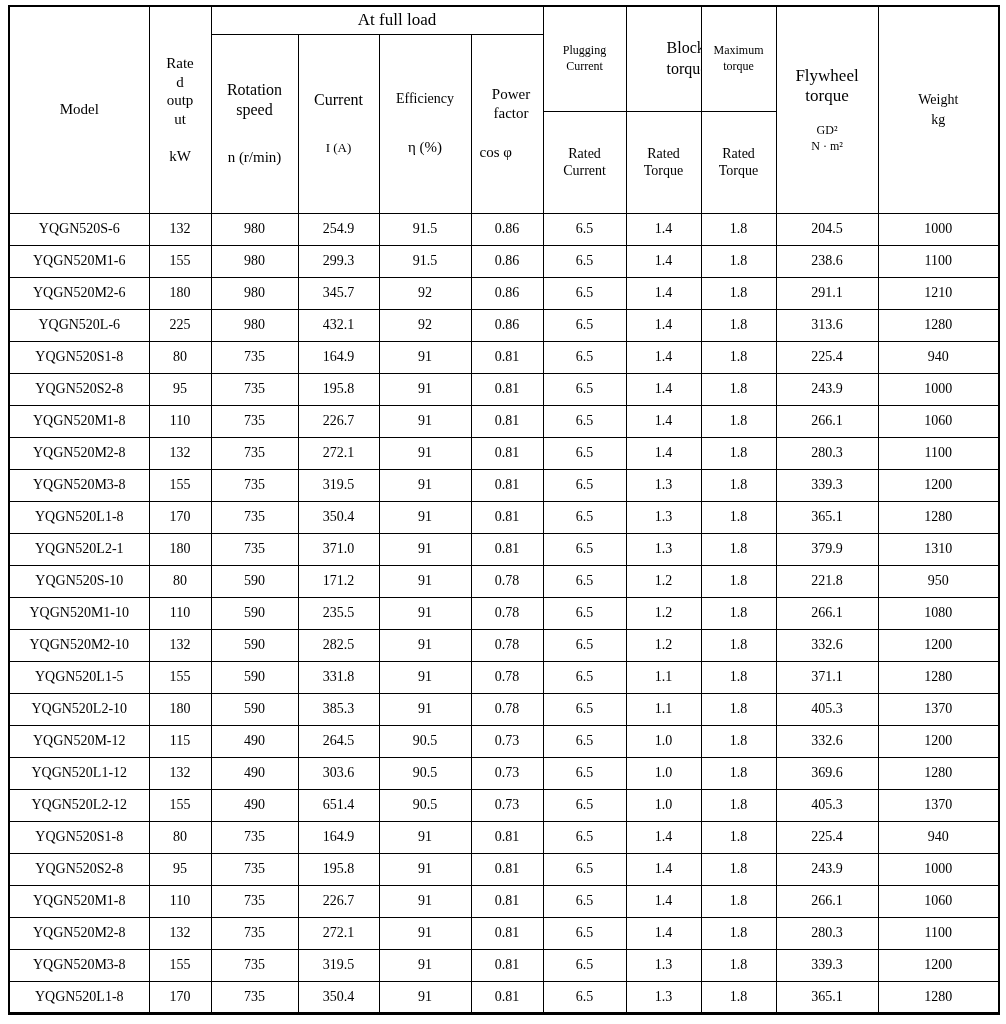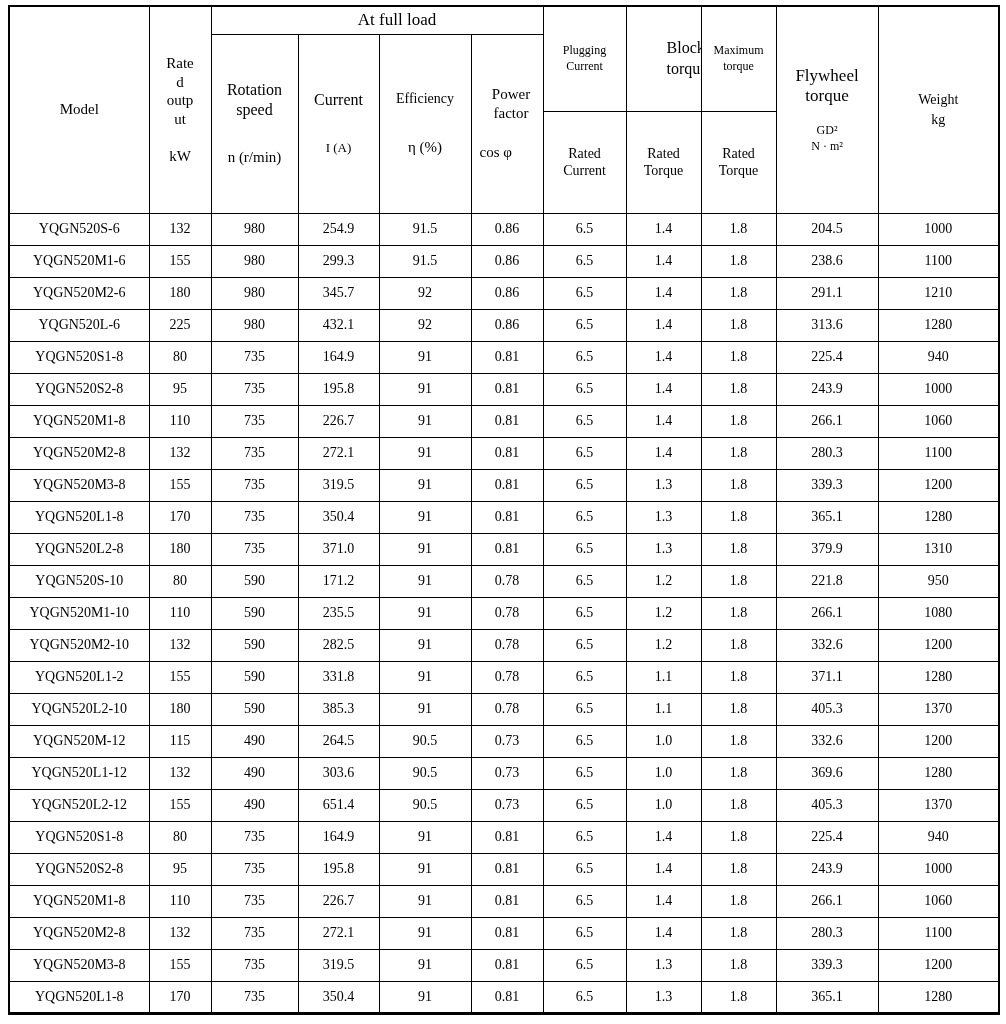--- a/index.html
+++ b/index.html
@@ -307,21 +307,21 @@
     <td>350.4</td>
     <td>91</td>
     <td>0.81</td>
     <td>6.5</td>
     <td>1.3</td>
     <td>1.8</td>
     <td>365.1</td>
     <td>1280</td>
   </tr>
         <tr>
-    <td>YQGN520L2-8</td>
+    <td>YQGN520L2-1</td>
     <td>180</td>
     <td>735</td>
     <td>371.0</td>
     <td>91</td>
     <td>0.81</td>
     <td>6.5</td>
     <td>1.3</td>
     <td>1.8</td>
     <td>379.9</td>
     <td>1310</td>
@@ -359,21 +359,21 @@
     <td>282.5</td>
     <td>91</td>
     <td>0.78</td>
     <td>6.5</td>
     <td>1.2</td>
     <td>1.8</td>
     <td>332.6</td>
     <td>1200</td>
   </tr>
         <tr>
-    <td>YQGN520L1-2</td>
+    <td>YQGN520L1-5</td>
     <td>155</td>
     <td>590</td>
     <td>331.8</td>
     <td>91</td>
     <td>0.78</td>
     <td>6.5</td>
     <td>1.1</td>
     <td>1.8</td>
     <td>371.1</td>
     <td>1280</td>

